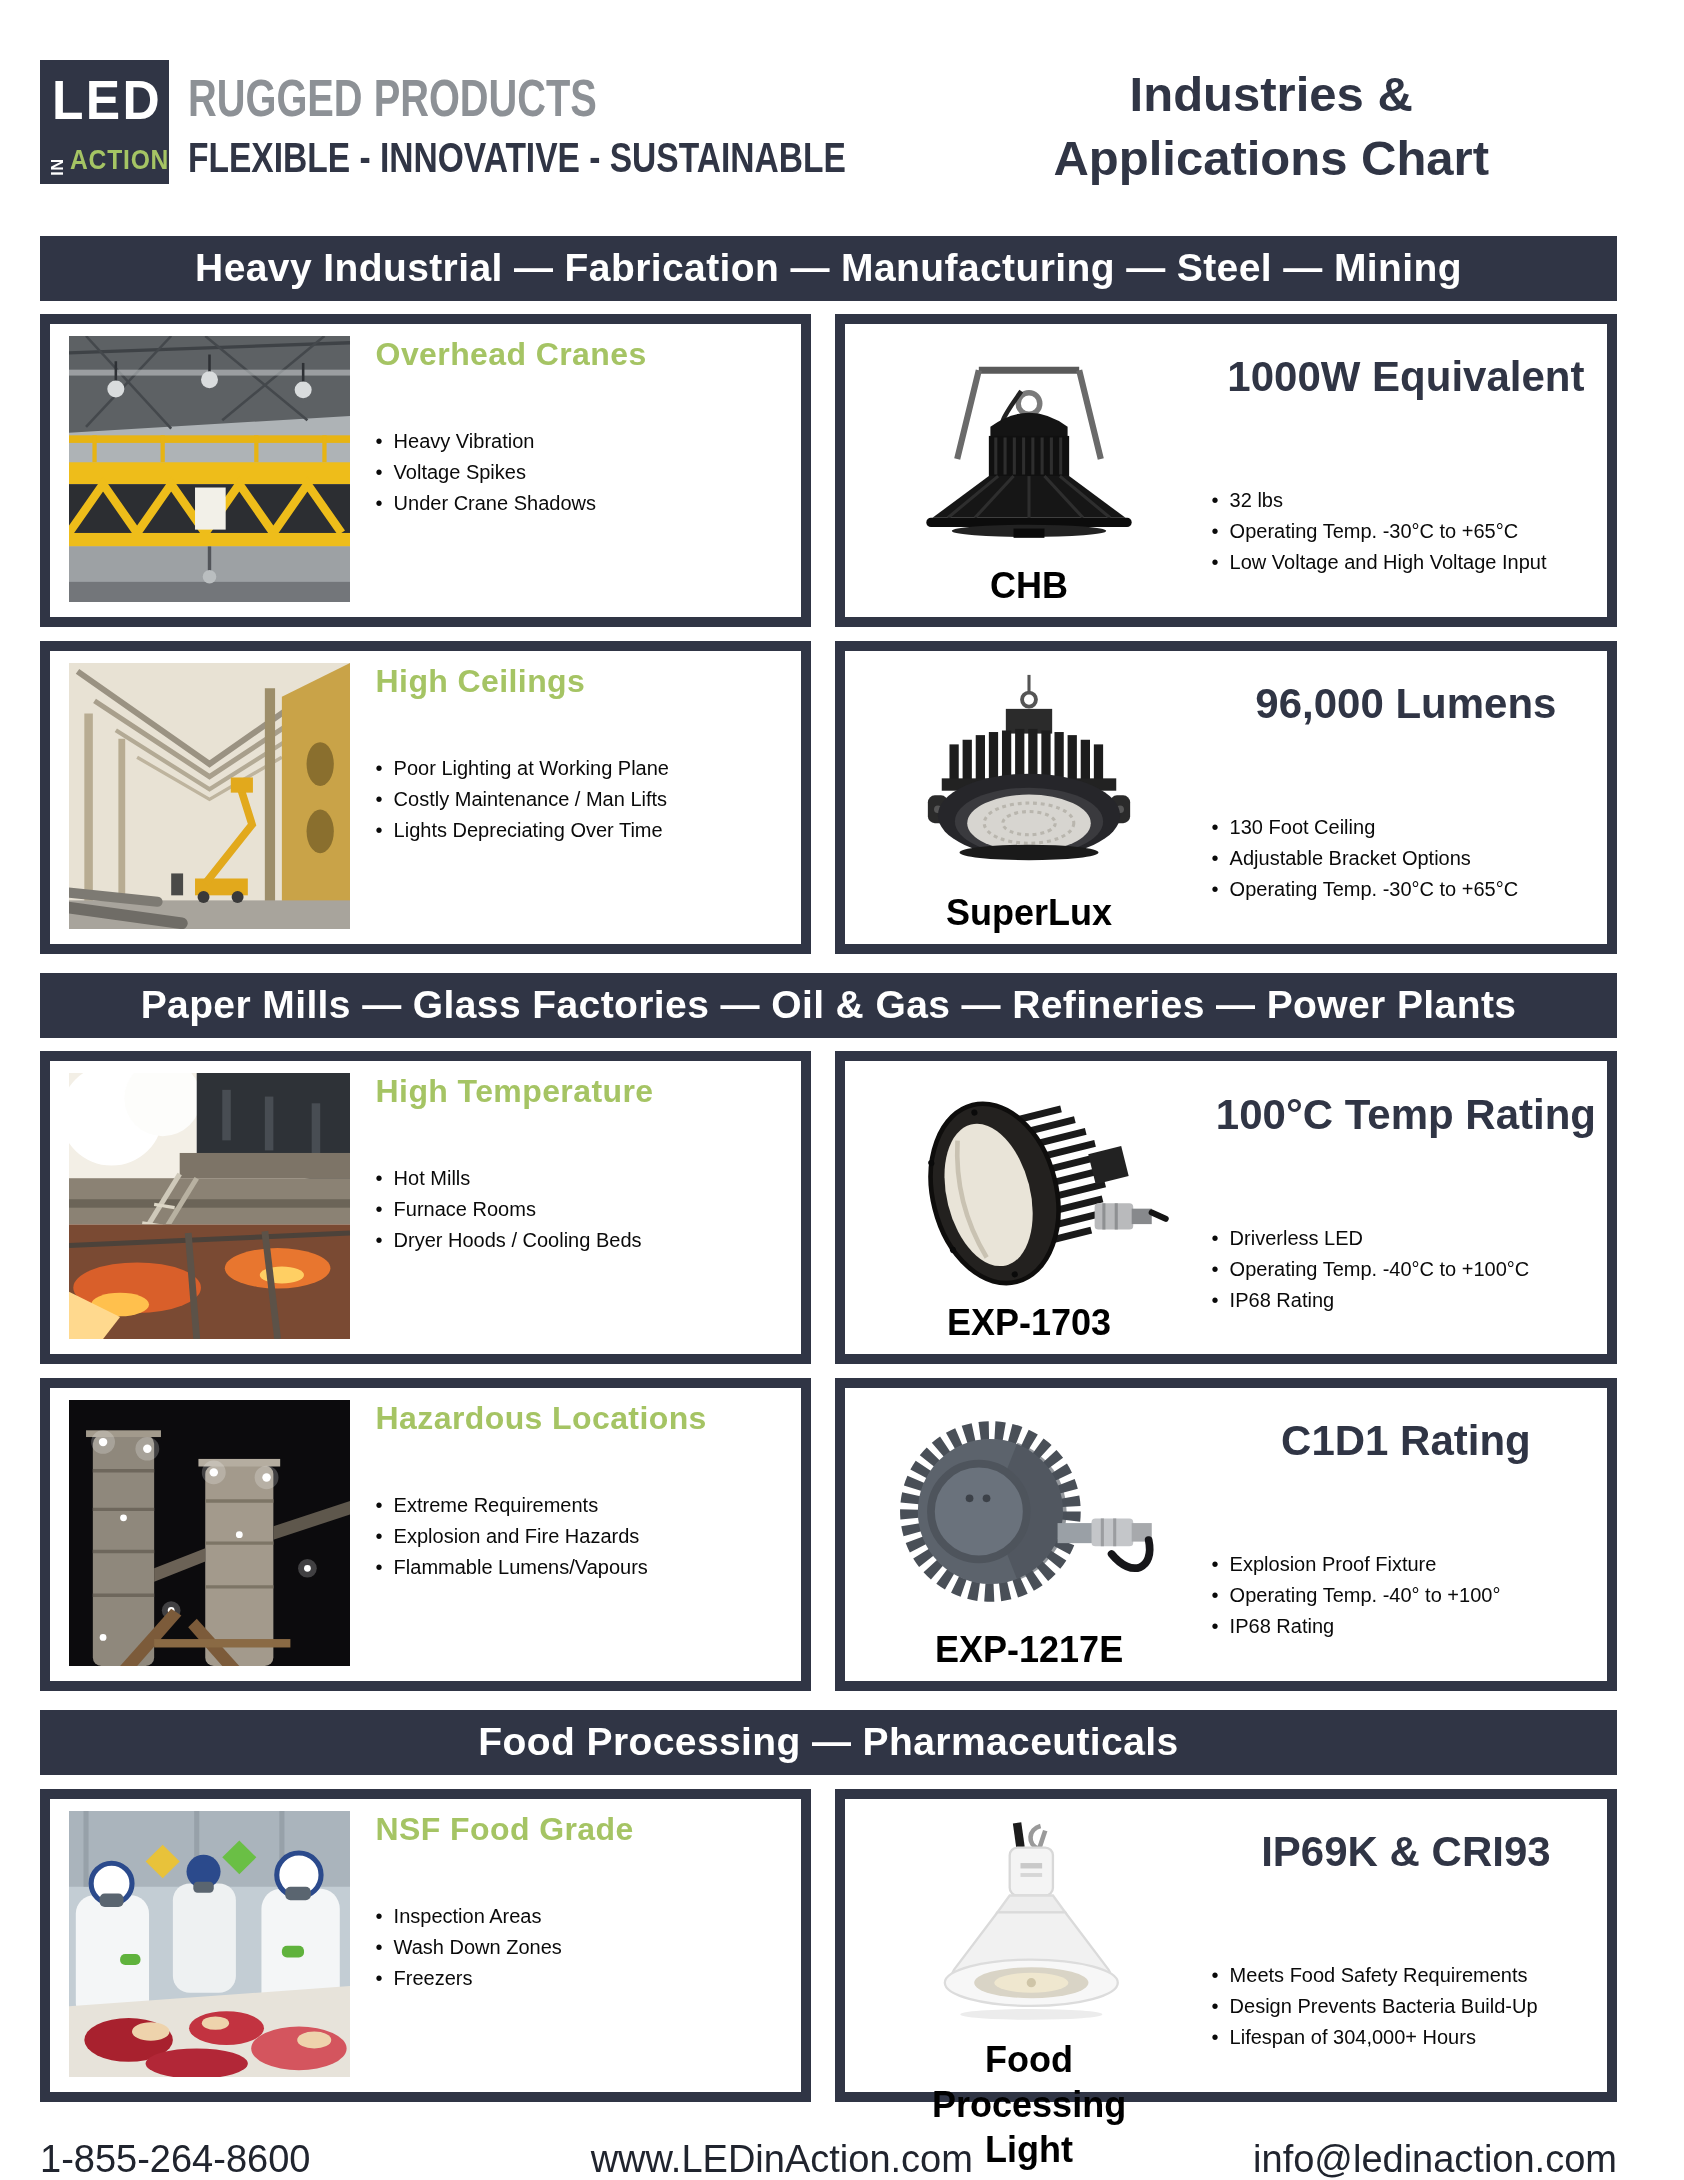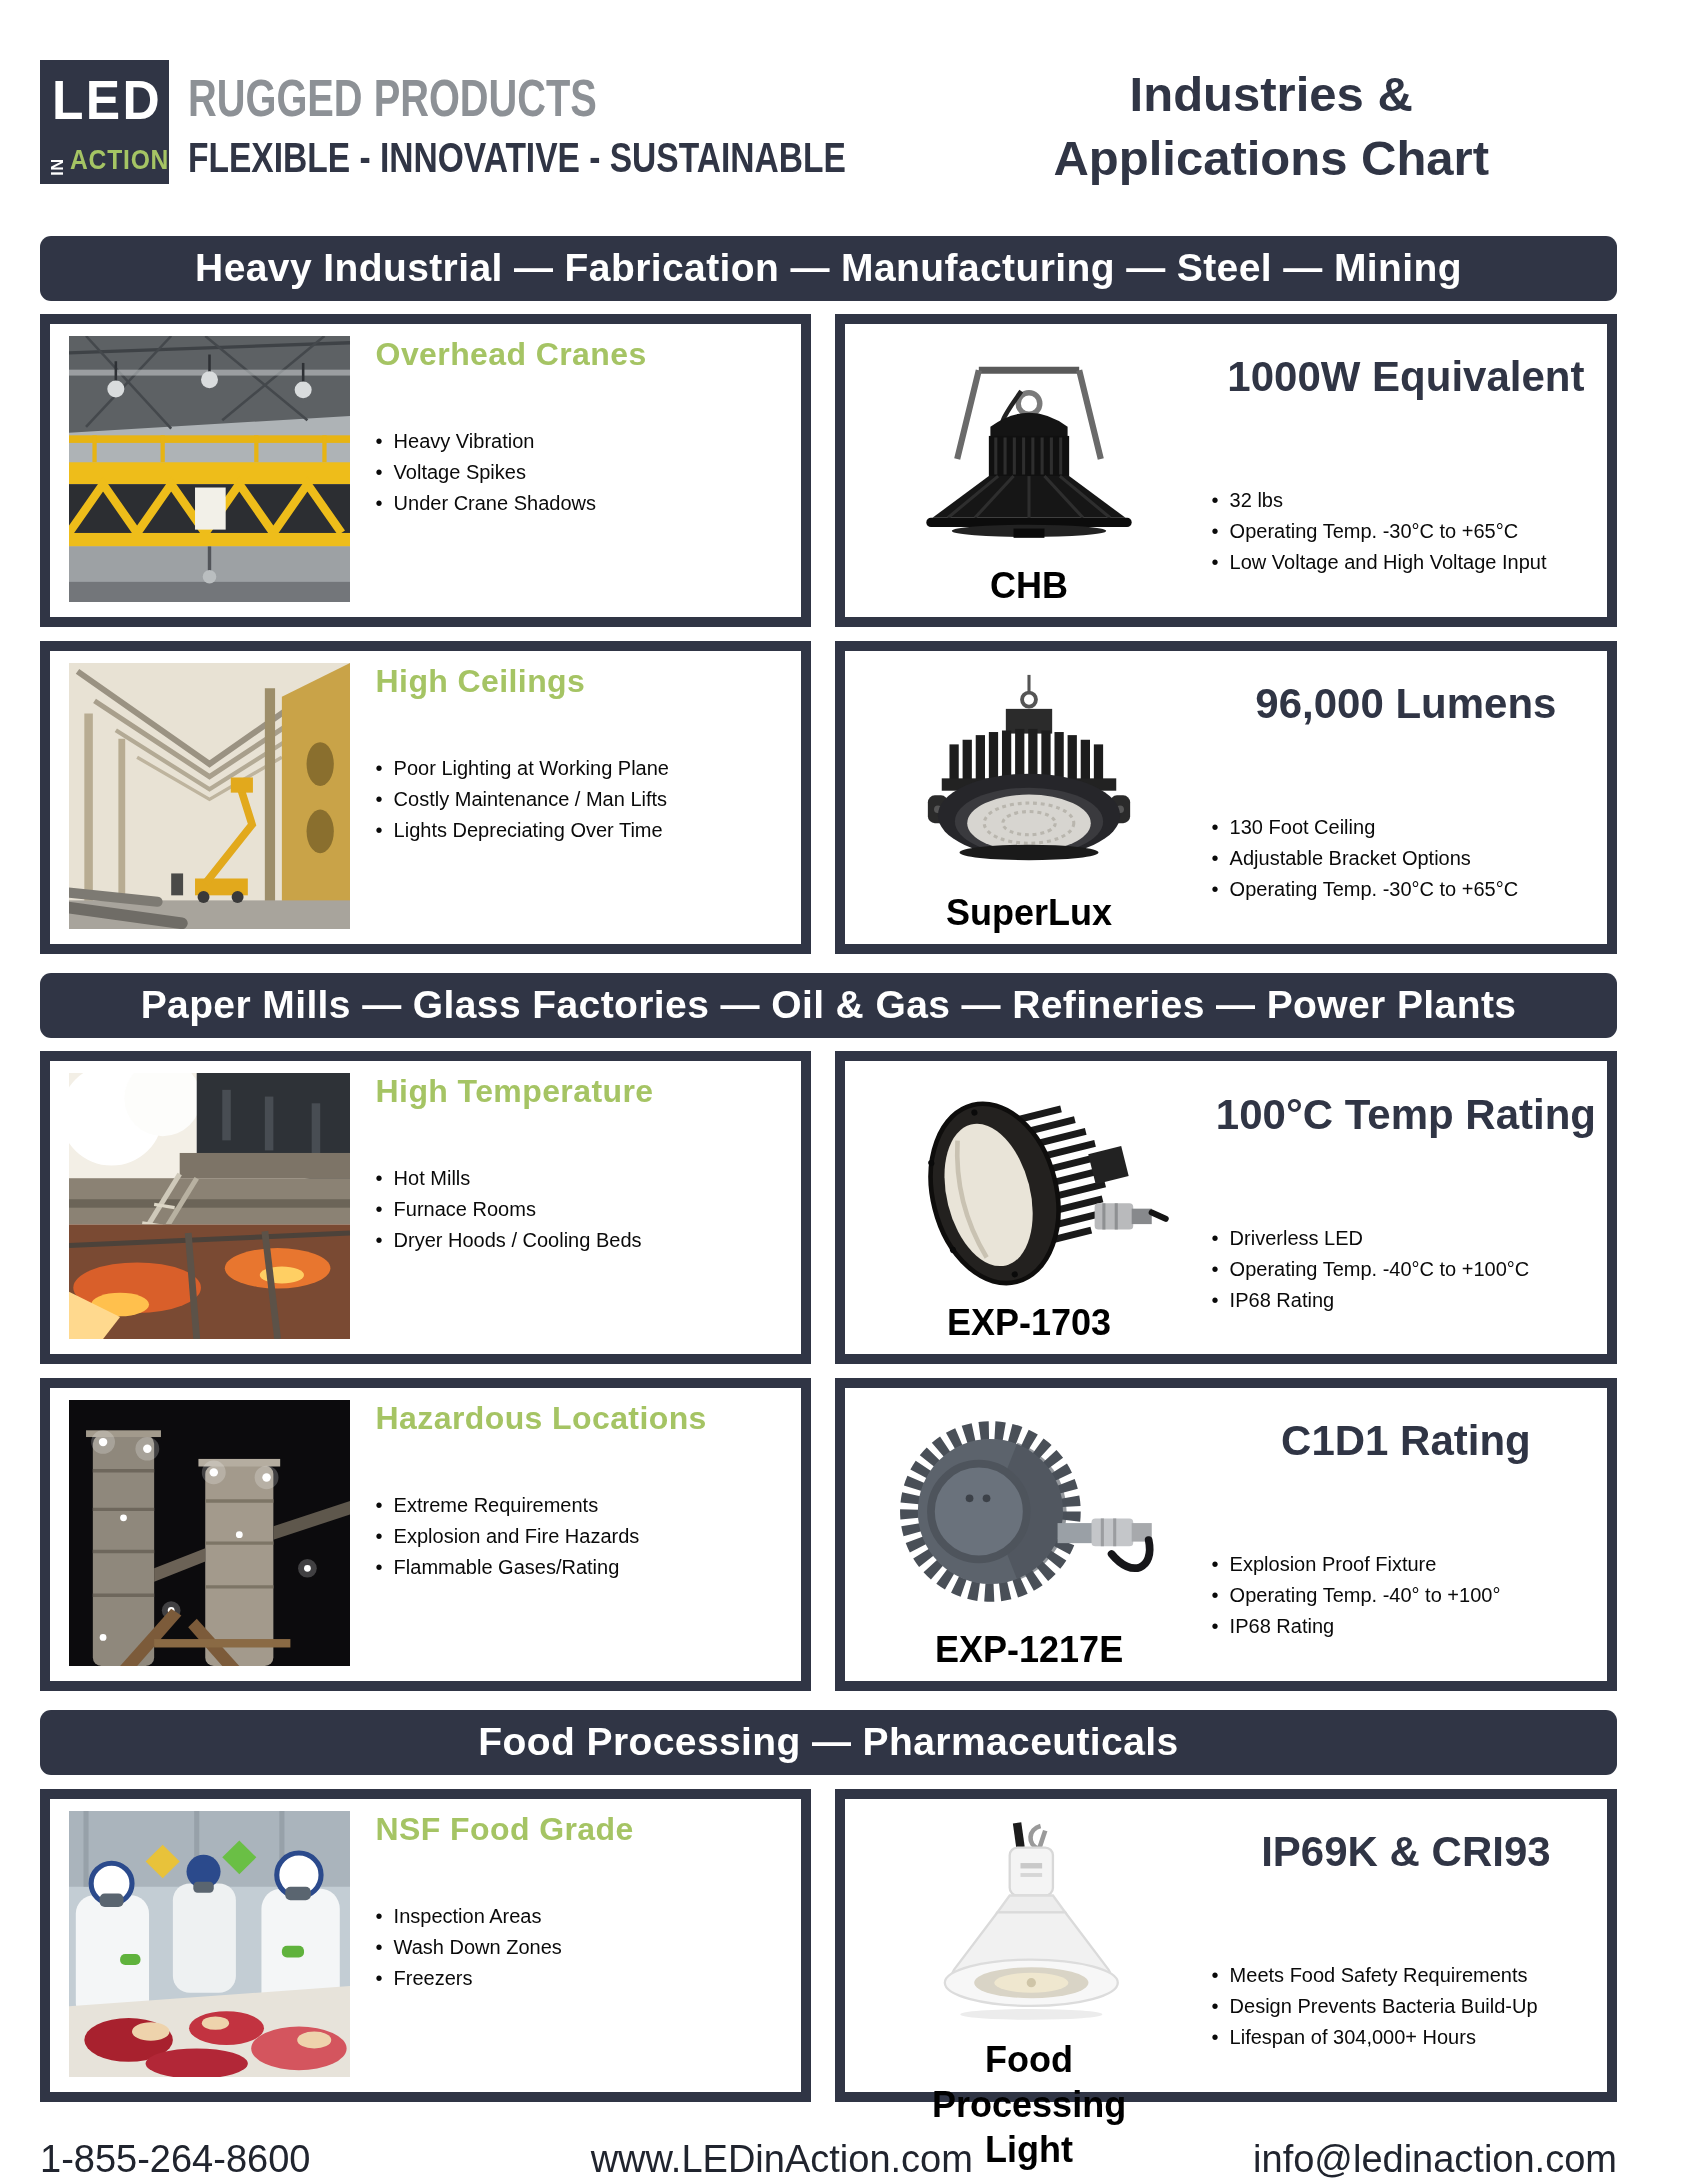--- a/index.html
+++ b/index.html
@@ -21,21 +21,21 @@
   .logo-bottom{position:absolute;left:10.2px;bottom:8.5px;display:flex;align-items:flex-end;}
   .logo-in{font-size:16px;font-weight:bold;color:#fff;writing-mode:vertical-rl;transform:rotate(180deg);letter-spacing:0.9px;margin-right:4.3px;line-height:1;}
   .logo-action{font-size:28px;font-weight:bold;color:var(--green);letter-spacing:0.9px;transform:scaleX(.88);transform-origin:left;}
   .tagline{margin-left:19px;padding-top:12px;}
   .tag1{font-size:51px;font-weight:bold;color:var(--gray);transform:scaleX(.78);transform-origin:left;white-space:nowrap;line-height:1.05;}
   .tag2{font-size:43px;font-weight:bold;color:var(--navy);transform:scaleX(.78);transform-origin:left;white-space:nowrap;line-height:1.2;margin-top:6.8px;}
   .doc-title{text-align:center;color:var(--navy);font-weight:bold;font-size:49px;line-height:1.3;padding-right:128px;padding-top:3.4px;}
 
   
   .band{height:65px;background:var(--navy);color:#fff;display:flex;align-items:center;justify-content:center;
-        font-size:39px;font-weight:bold;letter-spacing:0.4px;margin-top:19px;border-radius:11px;}
+        font-size:39px;font-weight:bold;letter-spacing:0.4px;margin-top:19px;}
   .band.first{margin-top:25.6px;}
 
   
   .row{display:flex;margin-top:13.6px;}
   .card{height:313px;border:10.2px solid var(--navy);background:#fff;display:flex;align-items:flex-start;}
   .card.problem{width:771px;margin-right:24px;padding:12px 6.8px 12px 19px;}
   .card.product{width:782px;padding:10.2px 5.1px 8.5px 13.6px;}
 
   .photo{width:281px;height:266px;flex:0 0 auto;}
   .photo svg{width:100%;height:100%;display:block;}
@@ -386,21 +386,21 @@
           <polygon points="60,316 120,248 132,256 80,316" fill="#7c5b3a"></polygon>
           <polygon points="200,316 150,260 140,270 180,316" fill="#7c5b3a"></polygon>
           <rect x="100" y="284" width="160" height="10" fill="#8a6a44"></rect>
         </svg>
       </div>
       <div class="ptext">
         <div class="ptitle">Hazardous Locations</div>
         <ul class="bullets">
           <li>Extreme Requirements</li>
           <li>Explosion and Fire Hazards</li>
-          <li>Flammable Gases/Rating</li>
+          <li>Flammable Lumens/Vapours</li>
         </ul>
       </div>
     </div>
 
     <div class="card product">
       <div class="figure">
         <div style="width:332px;height:227px;">
           <svg viewBox="0 0 430 270">
             <circle cx="165" cy="135" r="105" fill="none" stroke="#494f57" stroke-width="24" stroke-dasharray="12 8"></circle>
             <circle cx="165" cy="135" r="94" fill="#5c636c"></circle>

